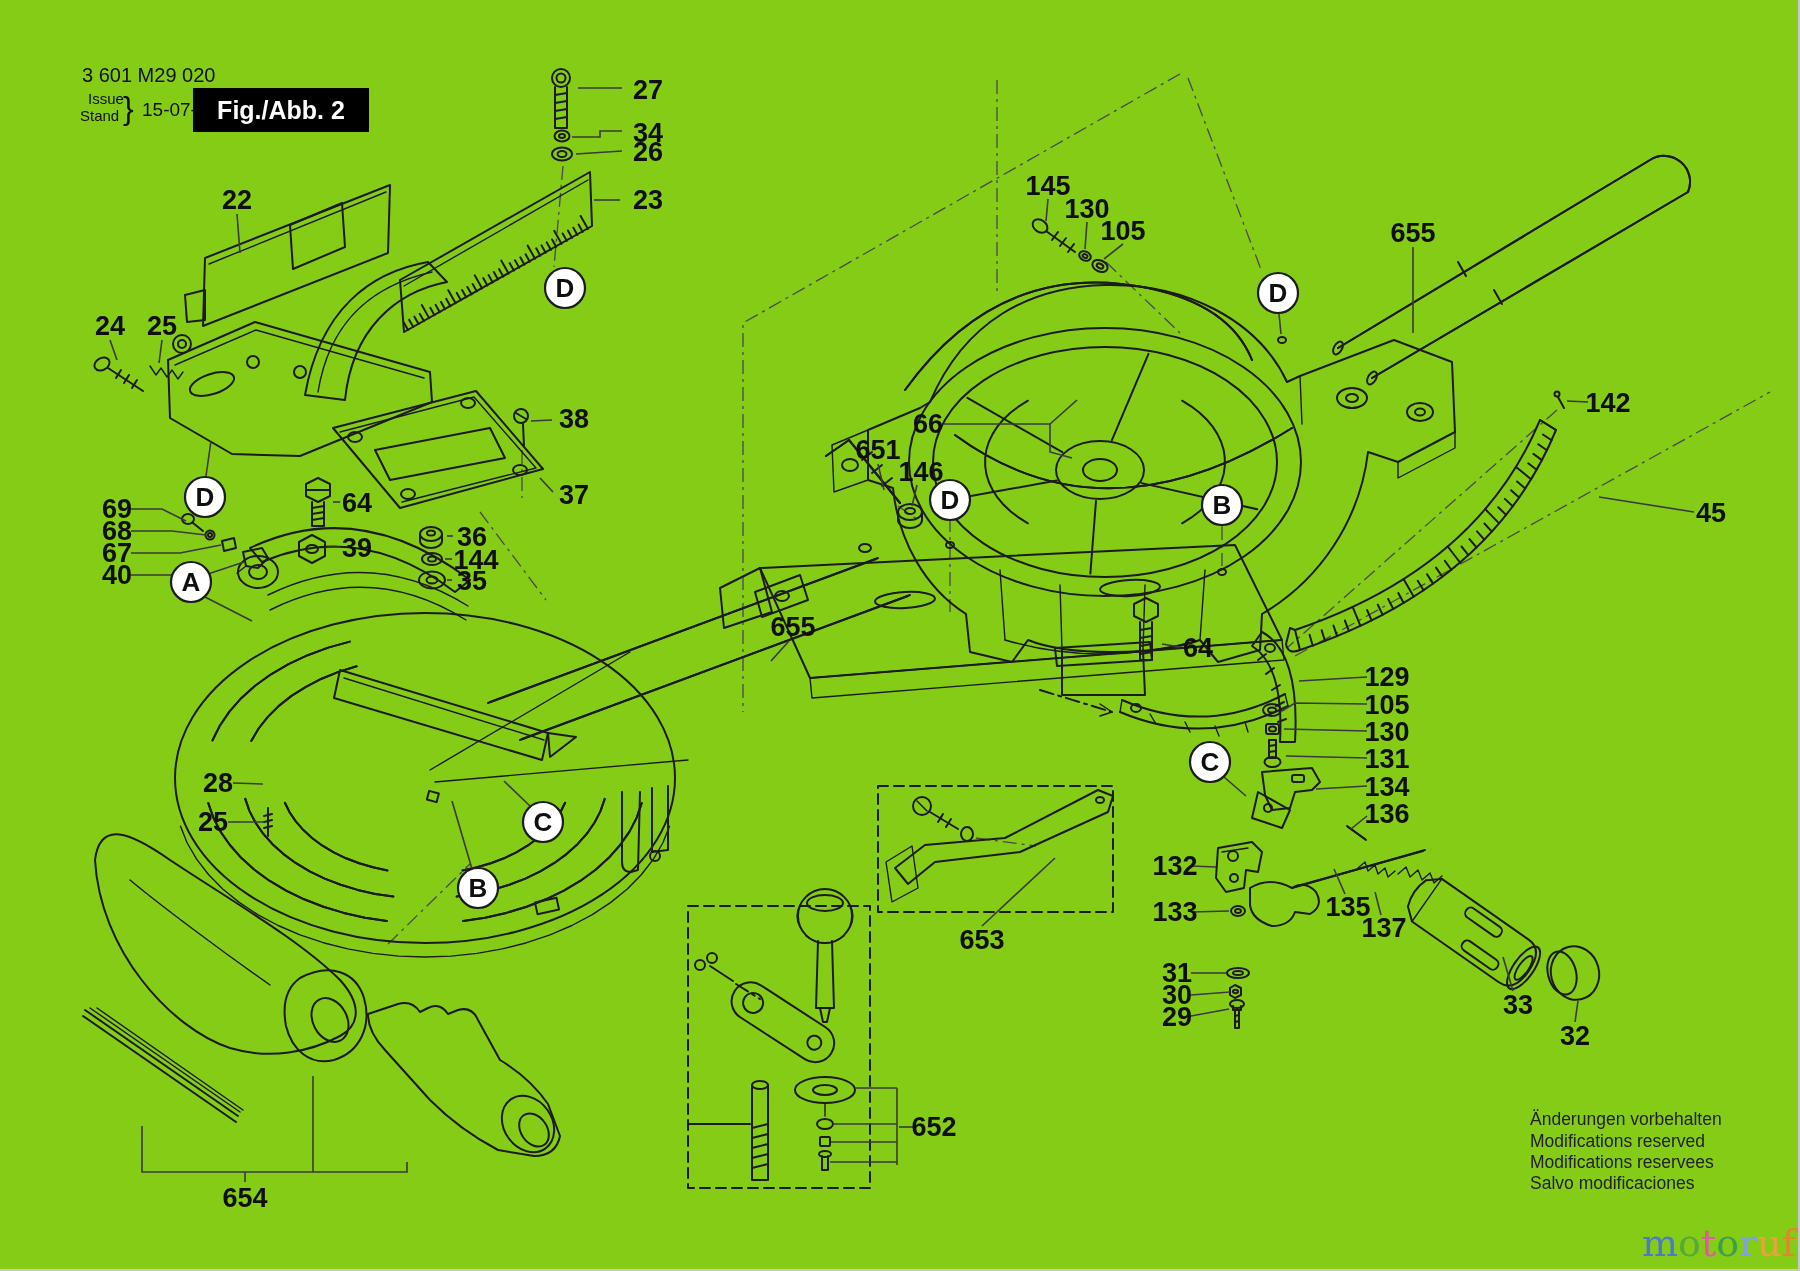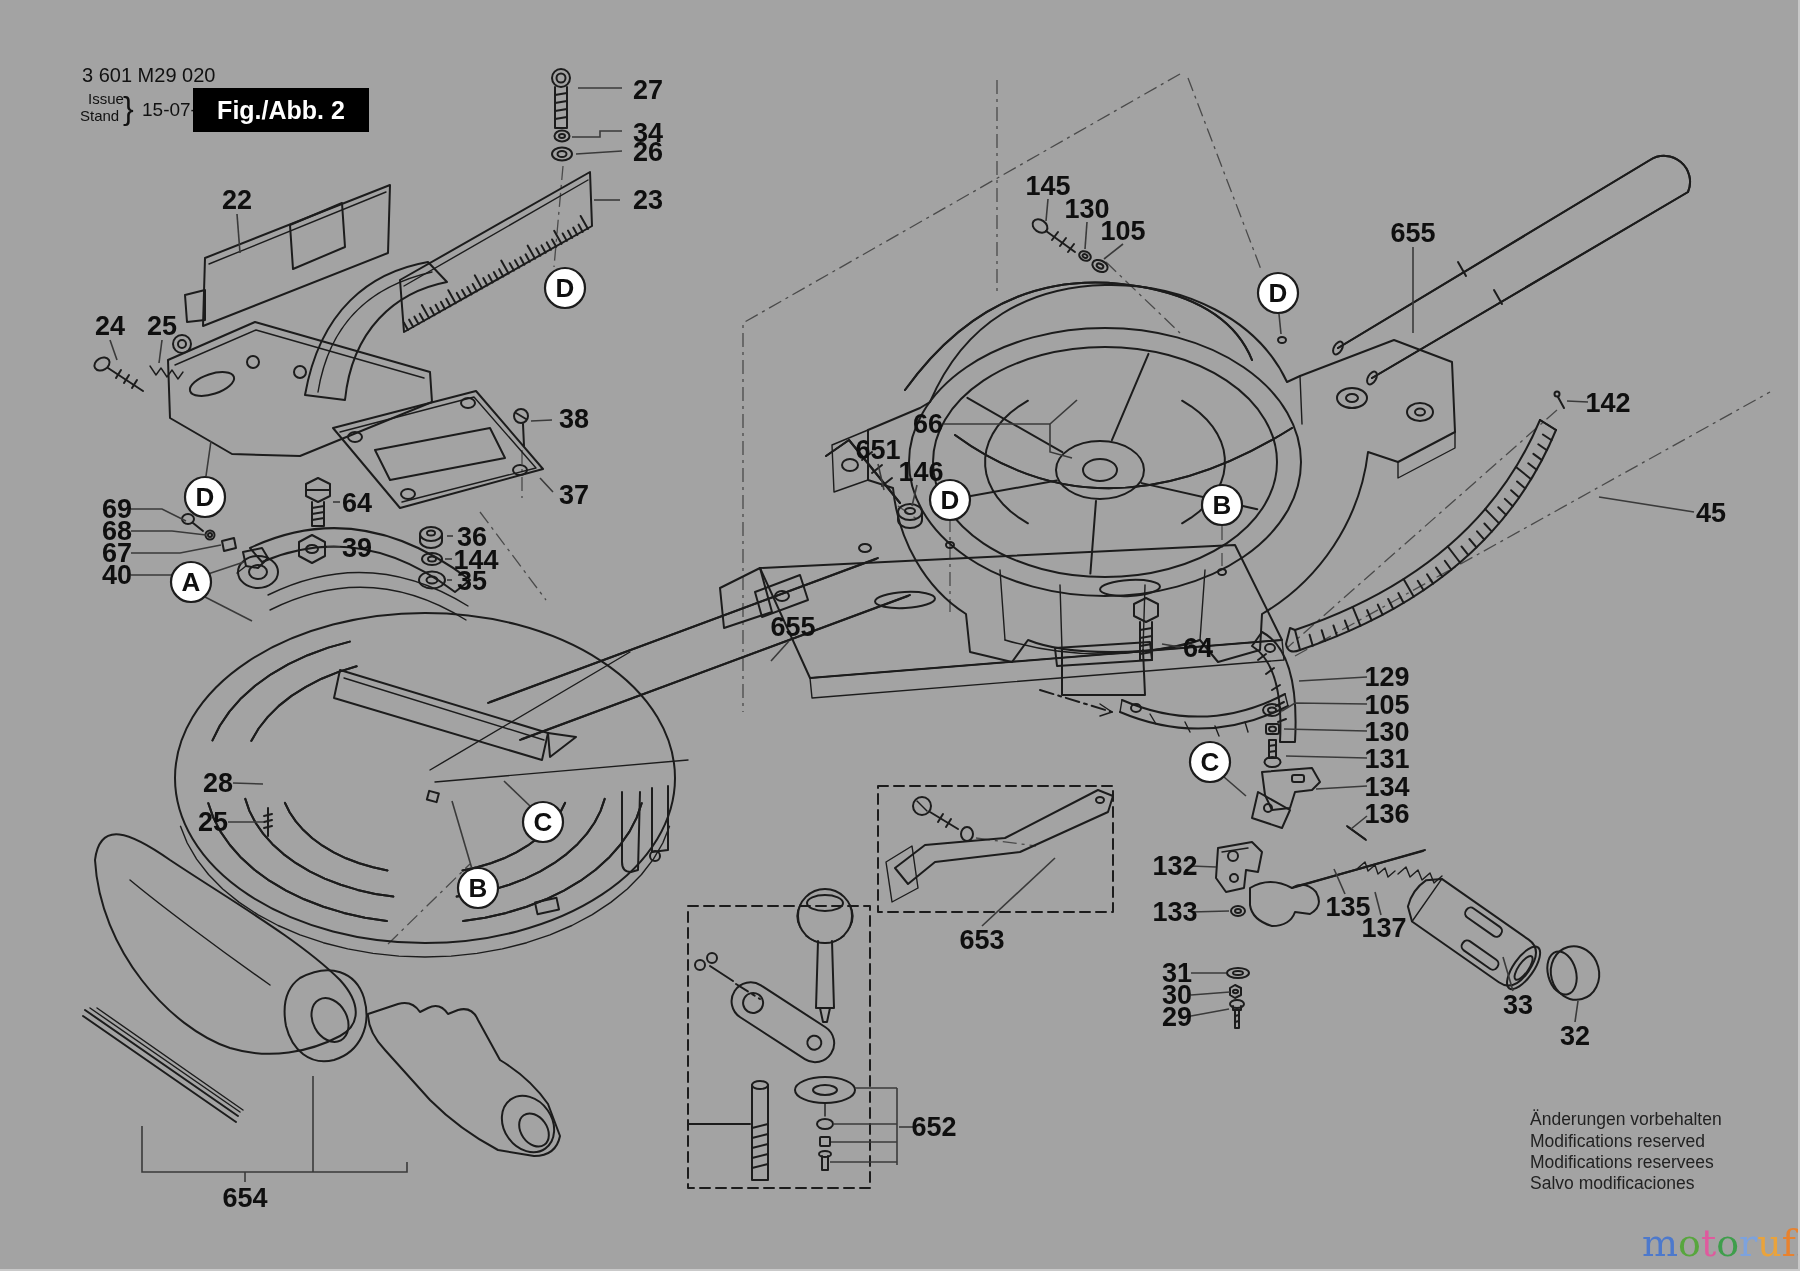--- a/index.html
+++ b/index.html
@@ -1,17 +1,17 @@
 <!DOCTYPE html>
 <html><head>
 <meta charset="utf-8">
 <style>
   html,body{margin:0;padding:0;background:#fff;}
   body{width:1800px;height:1271px;overflow:hidden;font-family:"Liberation Sans",sans-serif;}
-  #page{position:relative;width:1798px;height:1269px;background:#a3a3a3;
+  #page{position:relative;width:1798px;height:1269px;background:#84cc16;
         border-right:2px solid #c9c9c9;border-bottom:2px solid #c9c9c9;}
   svg{display:block;}
   .art path,.art line,.art polyline,.art ellipse,.art circle,.art rect,.art polygon{
       fill:none;stroke:#1c1c1c;stroke-width:2;stroke-linecap:round;stroke-linejoin:round;}
   .thin{stroke-width:1.4 !important;}
   .leader{stroke:#3a3a3a;stroke-width:1.6;fill:none;}
   .dashdot{stroke:#4a4a4a;stroke-width:1.3;fill:none;stroke-dasharray:14 5 3 5;}
   .dashbox{stroke:#333;stroke-width:1.6;fill:none;stroke-dasharray:10 6;}
   .callout{font:700 27px "Liberation Sans",sans-serif;fill:#0f0f0f;}
   .refletter{font:700 26px "Liberation Sans",sans-serif;fill:#0f0f0f;}

